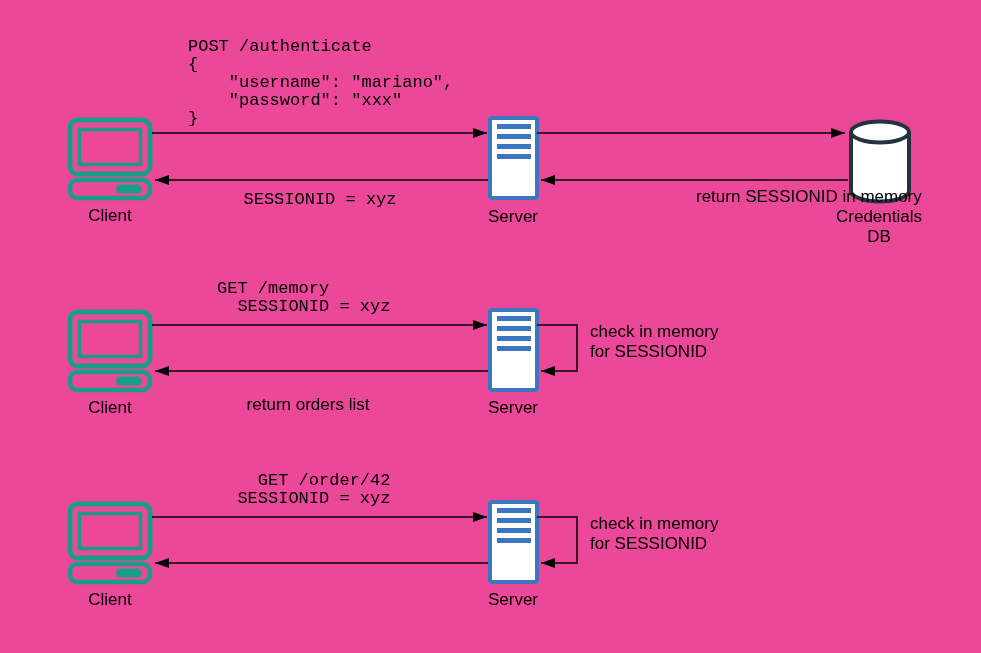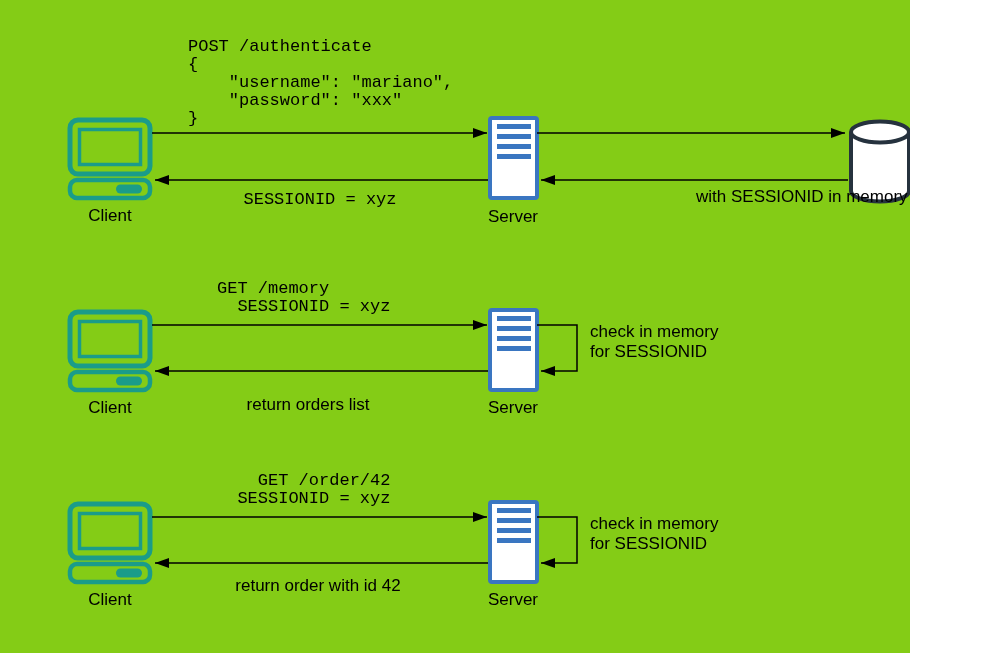--- a/index.html
+++ b/index.html
@@ -1,20 +1,20 @@
 <!DOCTYPE html>
 <html><head>
 <meta charset="utf-8">
 <style>
   html, body { margin: 0; padding: 0; background: #ffffff; }
   .canvas {
     position: relative;
-    width: 910px;
+    width: 981px;
     height: 653px;
-    background: #84cc16;
+    background: #ec4899;
     font-family: "Liberation Sans", sans-serif;
     color: #000000;
     overflow: hidden;
   }
   .canvas svg { position: absolute; left: 0; top: 0; }
   .txt {
     position: absolute;
     white-space: pre;
     font-size: 17px;
     line-height: 20px;
@@ -103,34 +103,35 @@
     <line x1="152" y1="517" x2="487" y2="517" stroke-width="1.5" marker-end="url(#arrow)" stroke="#000000"></line>
     <line x1="488" y1="563" x2="155" y2="563" stroke-width="1.5" marker-end="url(#arrow)" stroke="#000000"></line>
     <polyline points="537,517 577,517 577,563 541,563" fill="none" stroke-width="1.5" marker-end="url(#arrow)" stroke="#000000"></polyline>
   </svg>
 
   <pre class="txt mono" style="left:188px; top:38px;">POST /authenticate
 {
     "username": "mariano",
     "password": "xxx"
 }</pre>
-  <div class="txt sans" style="left:696px; top:187px;">with SESSIONID in memory</div>
+  <div class="txt sans" style="left:696px; top:187px;">return SESSIONID in memory</div>
   <div class="txt mono center" style="left:320px; top:191px;">SESSIONID = xyz</div>
   <div class="txt sans center" style="left:110px; top:206px;">Client</div>
   <div class="txt sans center" style="left:513px; top:207px;">Server</div>
+  <div class="txt sans center" style="left:879px; top:207px;">Credentials
+DB</div>
 
   <pre class="txt mono" style="left:217px; top:280px;">GET /memory
   SESSIONID = xyz</pre>
   <div class="txt sans" style="left:590px; top:322px;">check in memory
 for SESSIONID</div>
   <div class="txt sans center" style="left:308px; top:395px;">return orders list</div>
   <div class="txt sans center" style="left:110px; top:398px;">Client</div>
   <div class="txt sans center" style="left:513px; top:398px;">Server</div>
 
   <pre class="txt mono" style="left:217px; top:472px;text-align:right;">GET /order/42
   SESSIONID = xyz</pre>
   <div class="txt sans" style="left:590px; top:514px;">check in memory
 for SESSIONID</div>
-  <div class="txt sans center" style="left:318px; top:576px;">return order with id 42</div>
   <div class="txt sans center" style="left:110px; top:590px;">Client</div>
   <div class="txt sans center" style="left:513px; top:590px;">Server</div>
 
 </div>
 
 </body></html>

